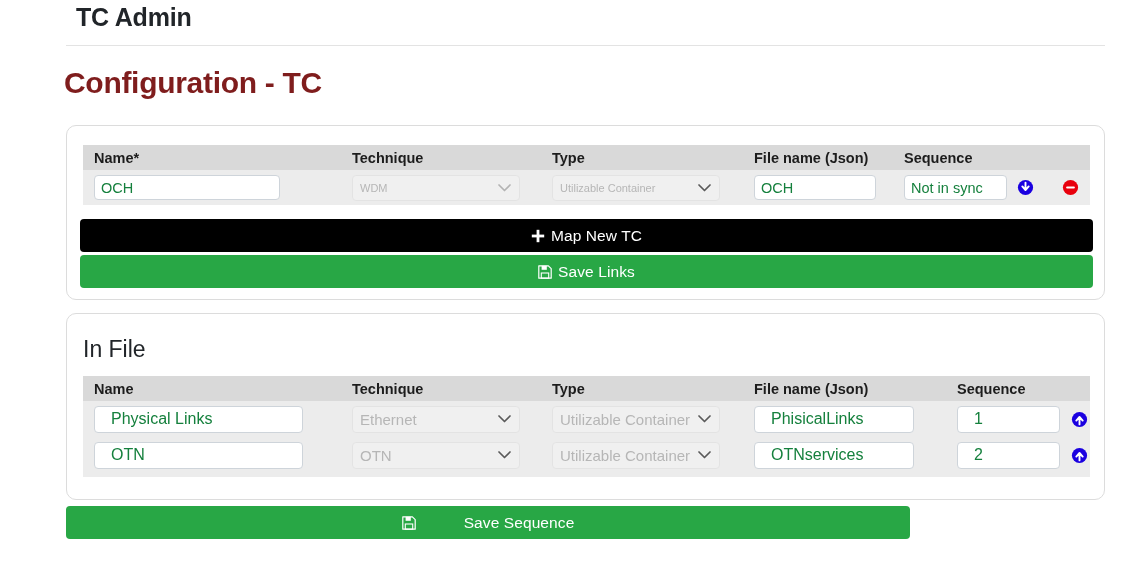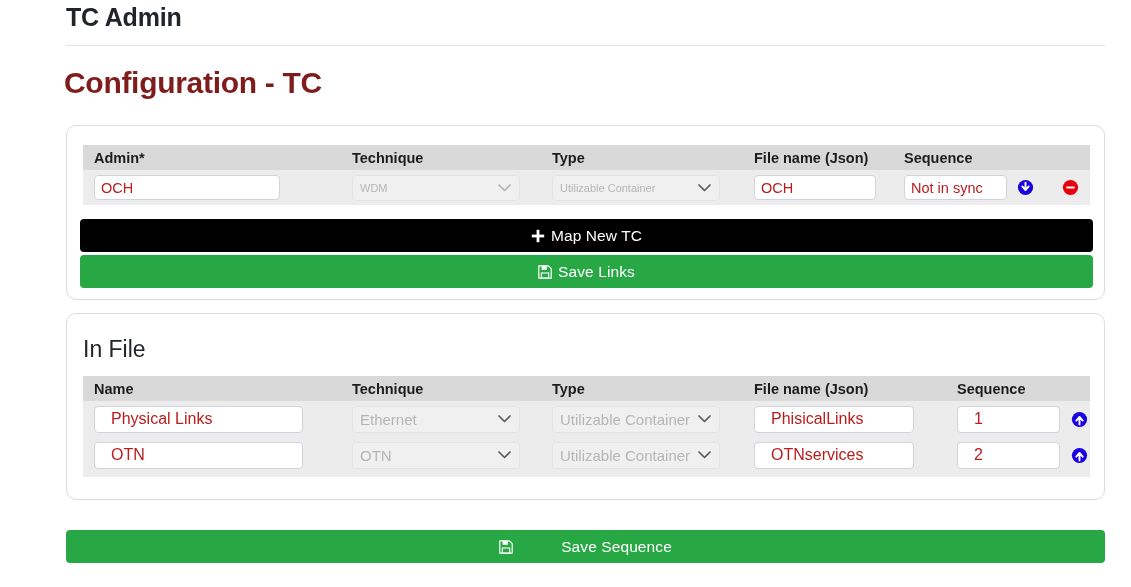--- a/index.html
+++ b/index.html
@@ -15,21 +15,21 @@
   }
   .page {
     position: relative;
     width: 1131px;
     height: 587px;
   }
 
   
   .page-title {
     position: absolute;
-    left: 66px;
+    left: 76px;
     top: 0px;
     font-size: 25px;
     font-weight: 600;
     letter-spacing: -0.2px;
     color: #212529;
     line-height: 34px;
   }
   .title-rule {
     position: absolute;
     left: 66px;
@@ -120,21 +120,21 @@
   .i-act  { width: 30px; }
 
   
   input.fld {
     border: 1px solid #ced4da;
     border-radius: 4px;
     background: #ffffff;
     height: 26px;
     font-size: 14.5px;
     font-family: "Liberation Sans", sans-serif;
-    color: #b91c1c;
+    color: #15803d;
     padding: 0 6px;
     outline: none;
   }
   #config-tbl input.fld { height: 25px; }
   #insync-tbl input.fld { height: 27px; font-size: 16px; padding-left: 16px; }
 
   .w-name-cfg { width: 186px; }
   .w-file-cfg { width: 122px; }
   .w-seq-cfg  { width: 103px; }
   .w-name-ins { width: 209px; }
@@ -193,39 +193,39 @@
     display: flex;
     align-items: center;
     justify-content: center;
     gap: 6px;
     cursor: pointer;
     letter-spacing: 0.1px;
   }
   #map-new-tc { left: 13px; top: 93px; width: 1013px; height: 33px; background: #000000; }
   #save-config { left: 13px; top: 129px; width: 1013px; height: 33px; background: #28a745; }
   #save-sequence {
-    left: 66px; top: 530px; width: 1039px; height: 33px; background: #28a745; gap: 48px;
+    left: 66px; top: 506px; width: 844px; height: 33px; background: #28a745; gap: 48px;
   }
   .btn-wide .glyph { display: inline-flex; line-height: 0; }
   .btn-wide .glyph svg { display: block; }
 </style>
 </head>
 <body>
 
 <div class="page">
 
   <div class="page-title">TC Admin</div>
   <div class="title-rule"></div>
   <div class="section-title">Configuration - TC</div>
 
   <div class="card" id="config-card">
 
     <div class="tbl" id="config-tbl">
       <div class="thead">
-        <div class="th c-name">Admin*</div>
+        <div class="th c-name">Name*</div>
         <div class="th c-tech">Technique</div>
         <div class="th c-type">Type</div>
         <div class="th c-file">File name (Json)</div>
         <div class="th c-seq">Sequence</div>
       </div>
 
       <div class="tbody-row">
         <div class="cell c-name">
           <input class="fld w-name-cfg" type="text" value="OCH" style="">
         </div>

